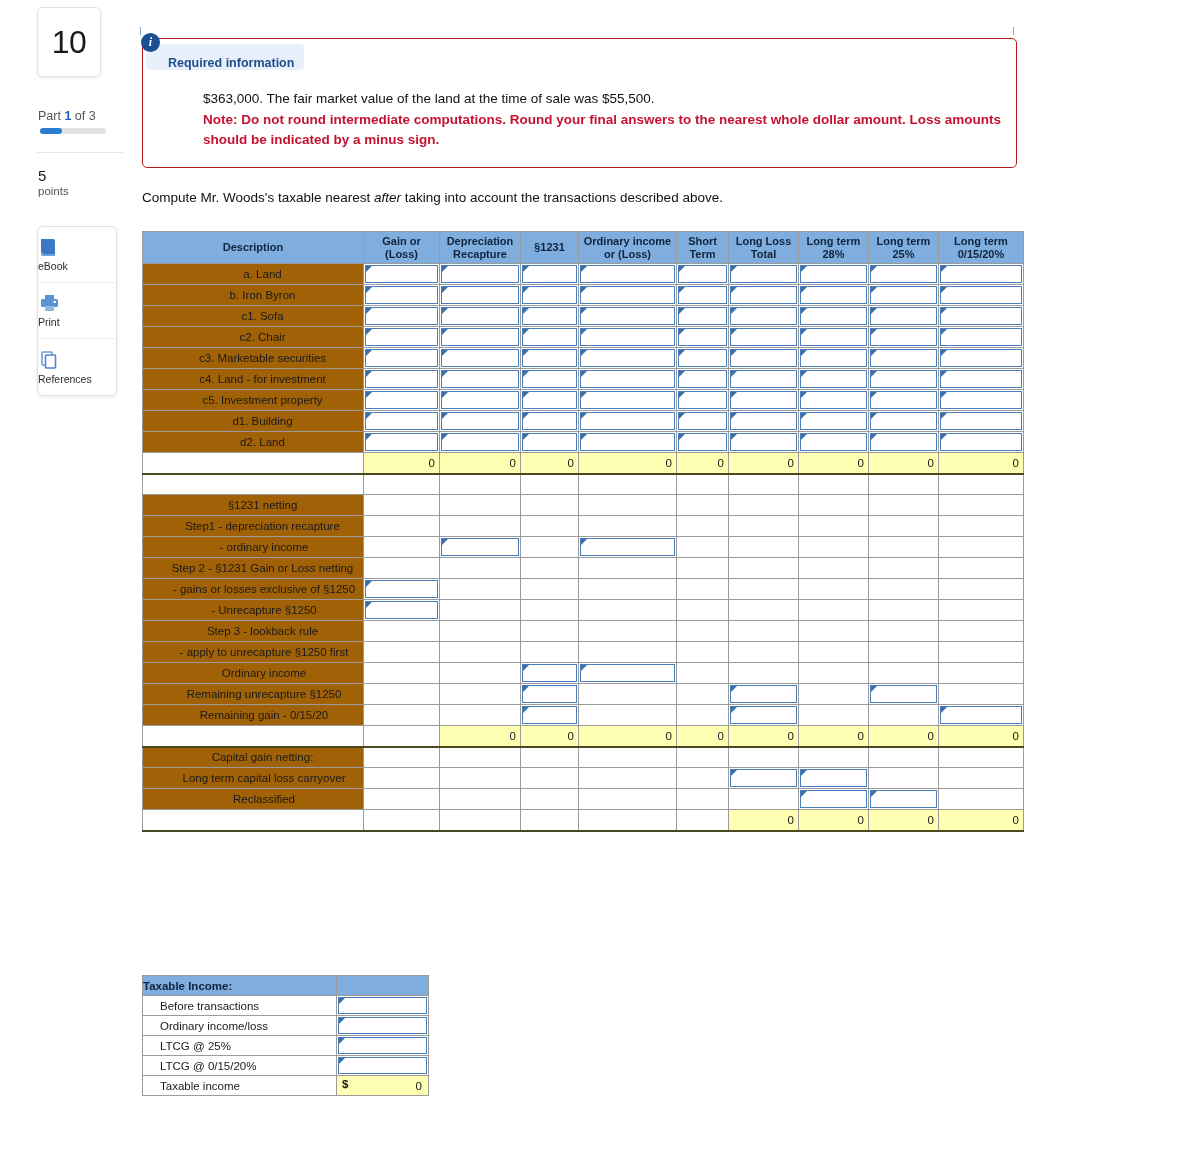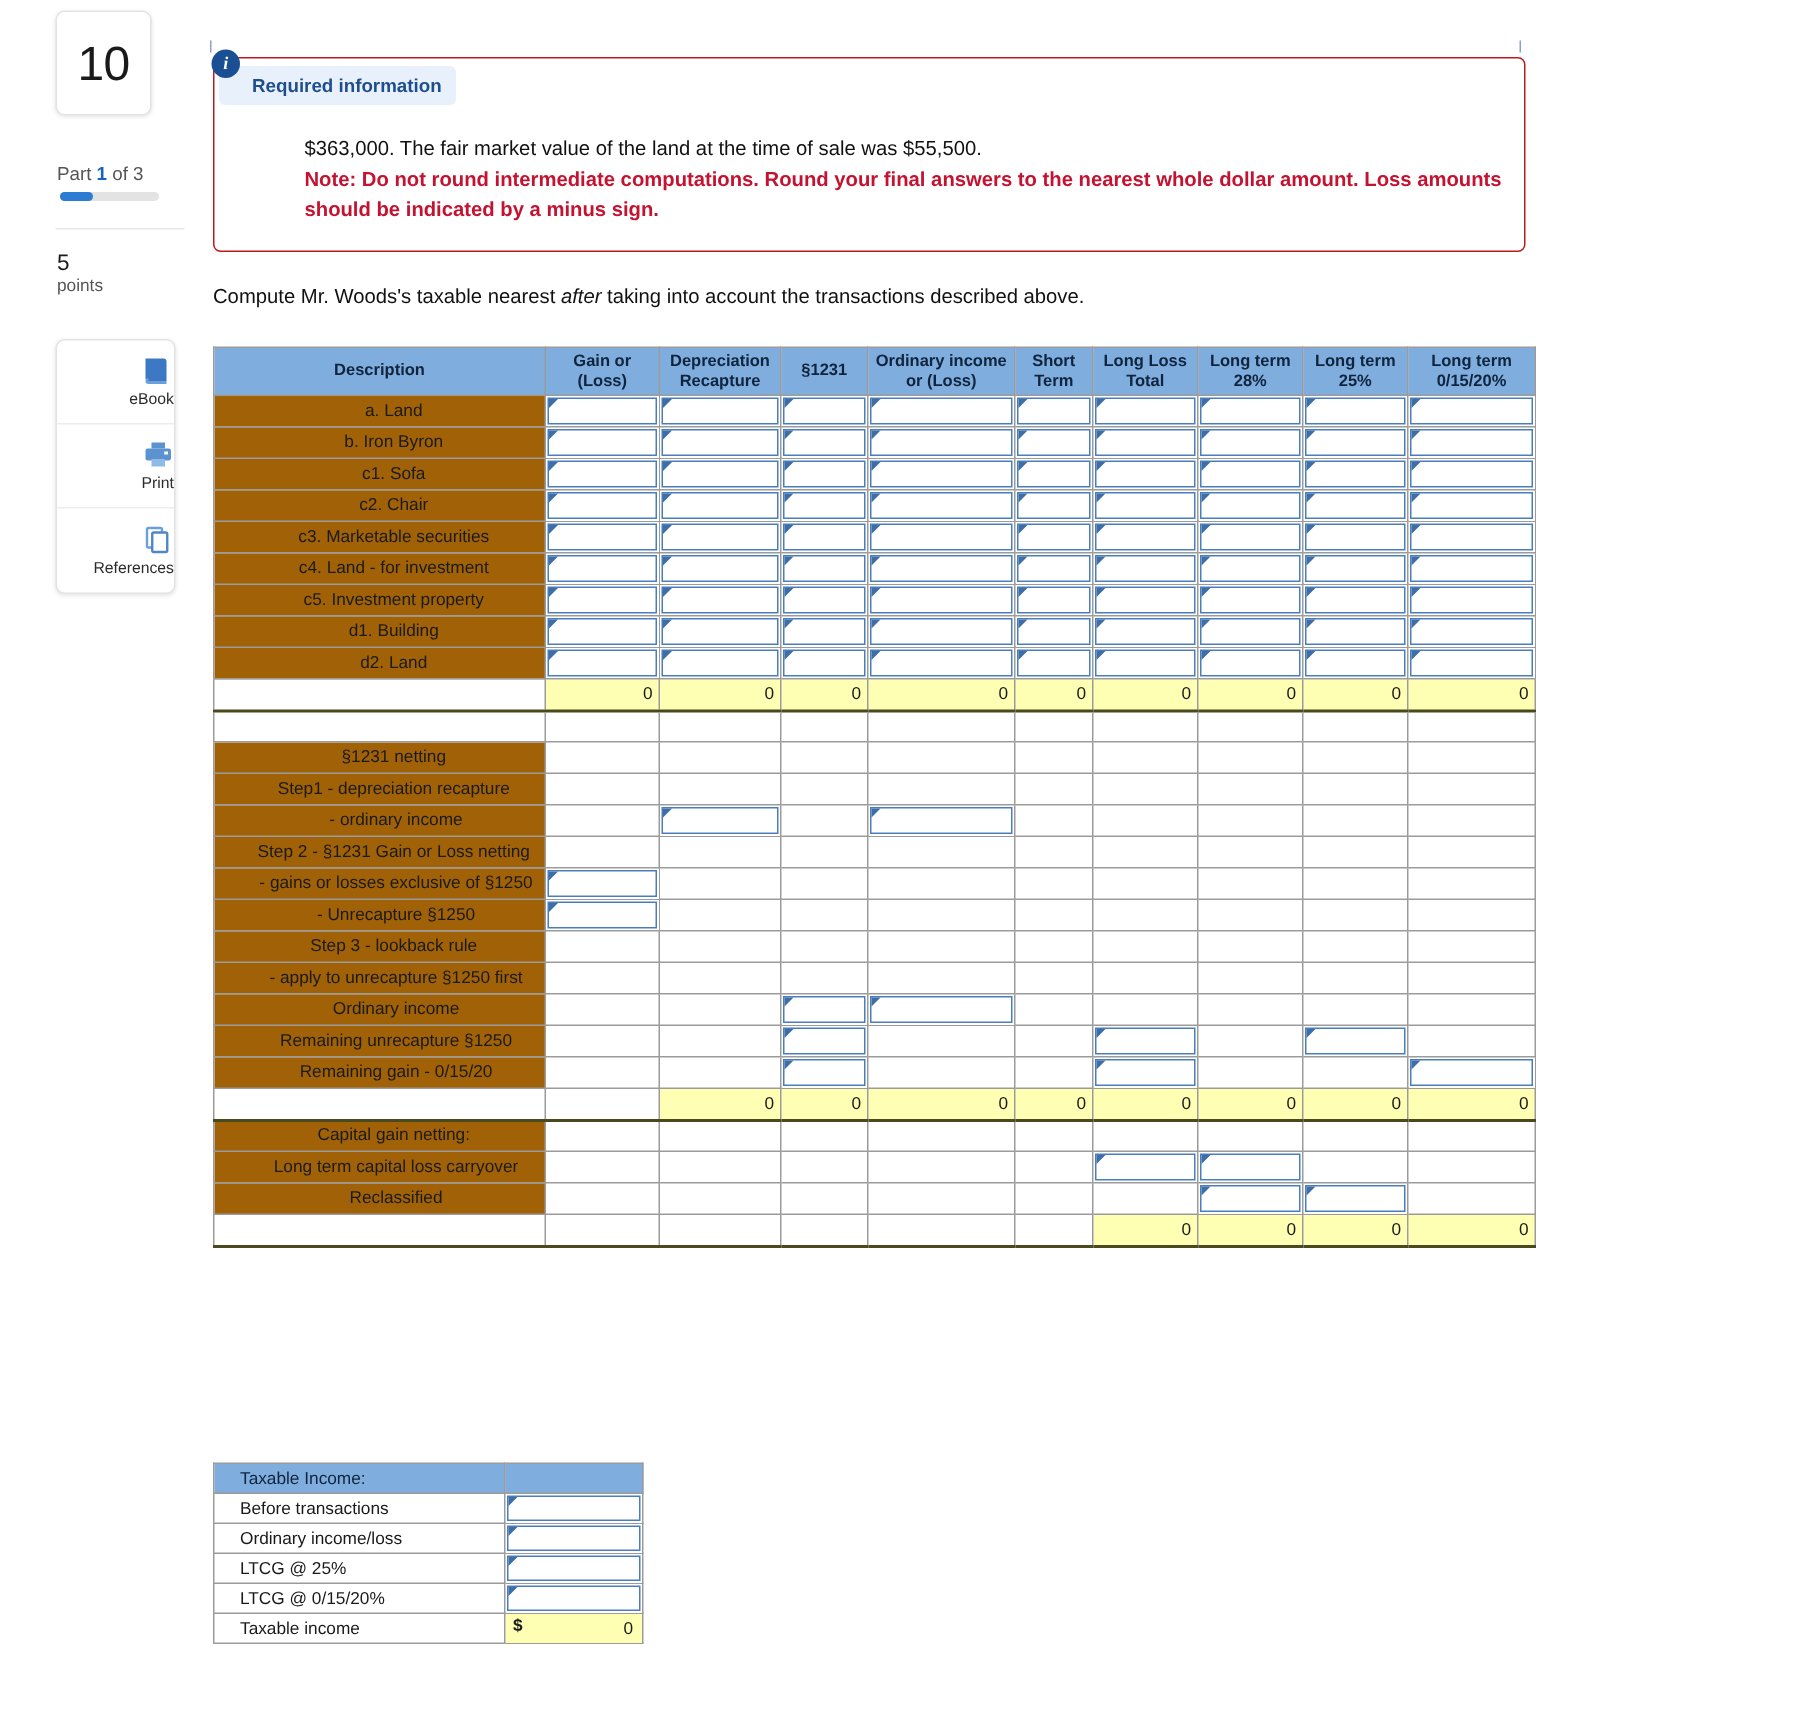--- a/index.html
+++ b/index.html
@@ -35,38 +35,38 @@
   .pts-num { position: absolute; left: 38px; top: 167px; font-size: 15px; color: #1a1a1a; }
   .pts-lbl { position: absolute; left: 38px; top: 185px; font-size: 11.5px; color: #555; }
 
   .tools-card {
     position: absolute; left: 37px; top: 226px; width: 80px;
     background: #fff; border: 1px solid #e3e3e3; border-radius: 6px;
     box-shadow: 0 1px 3px rgba(0,0,0,.10); overflow: hidden;
   }
   .tool {
     height: 56px; display: flex; flex-direction: column;
-    align-items: flex-end; justify-content: center; gap: 3px;
+    align-items: flex-start; justify-content: center; gap: 3px;
     border-bottom: 1px solid #ededed; cursor: pointer;
   }
   .tool:last-child { border-bottom: none; }
   .tool-lbl { font-size: 10.5px; color: #2b2b2b; }
   .ico { width: 22px; height: 20px; position: relative; }
 
   
   .main { position: absolute; left: 132px; top: 0; width: 1068px; }
 
   .infobox {
     position: absolute; left: 10px; top: 38px; width: 875px; height: 130px;
     border: 1px solid #b91c1c; border-radius: 5px; background: #fff;
   }
   .reqpill {
     position: absolute; left: 14px; top: 44px; height: 26px;
     background: #e8f1fb; border-radius: 4px;
-    display: flex; align-items: center; padding: 0 10px 0 22px;
+    display: flex; align-items: flex-end; padding: 0 10px 0 22px;
     font-size: 12.5px; font-weight: 700; color: #1f4e8c; z-index: 3;
   }
   .info-dot {
     position: absolute; left: 9px; top: 33px; width: 19px; height: 19px;
     border-radius: 50%; background: #1b4f93; z-index: 4;
     display: flex; align-items: center; justify-content: center;
     color: #fff; font-size: 12px; font-weight: 700; font-style: italic;
     font-family: "Liberation Serif", serif;
   }
   .tick-l { position: absolute; left: 8px; top: 27px; width: 1px; height: 8px; background: #8aa4c8; }
@@ -110,21 +110,21 @@
     border-left: 6px solid #3d6ea8; border-bottom: 6px solid transparent;
   }
 
   
   .tax {
     position: absolute; left: 10px; top: 975px;
     border-collapse: collapse; table-layout: fixed;
     font-size: 11.5px;
   }
   .tax td { border: 1px solid #9b9b9b; height: 20px; padding: 0; vertical-align: middle; }
-  .tax .thead { background: #7fadde; font-weight: 400; color:#10243d; padding-left: 17px; font-size: 11.5px; }
+  .tax .thead { background: #7fadde; font-weight: 700; color:#10243d; font-size: 11.5px; }
   .tax .tlabel { background: #fff; padding-left: 17px; }
   .tax .tval { background: #fff; position: relative; }
 </style>
 </head>
 <body>
 
 <div id="root">
 
   <div class="rail">
 

